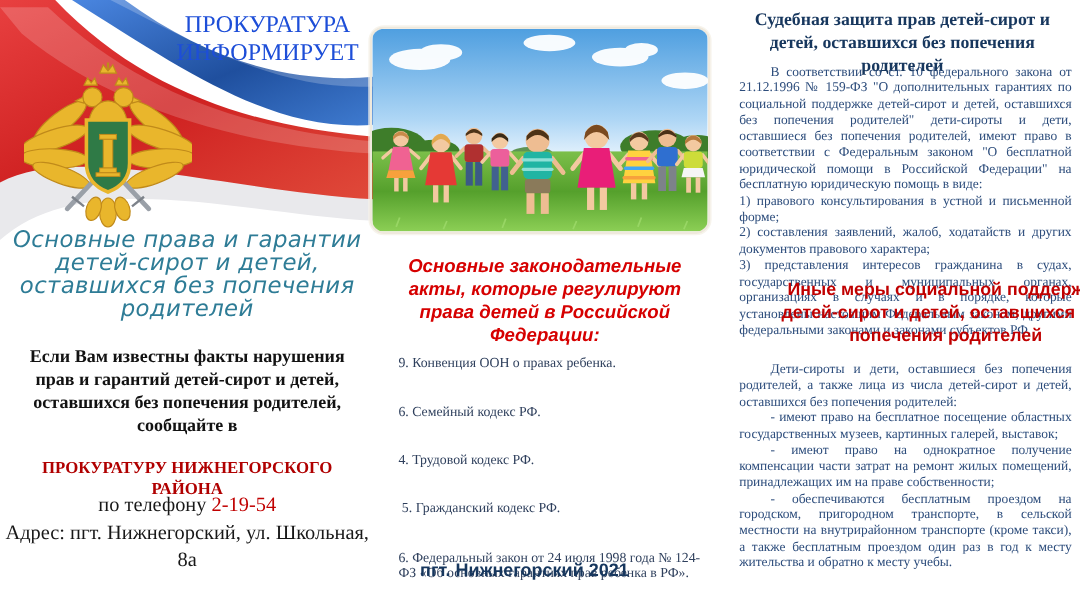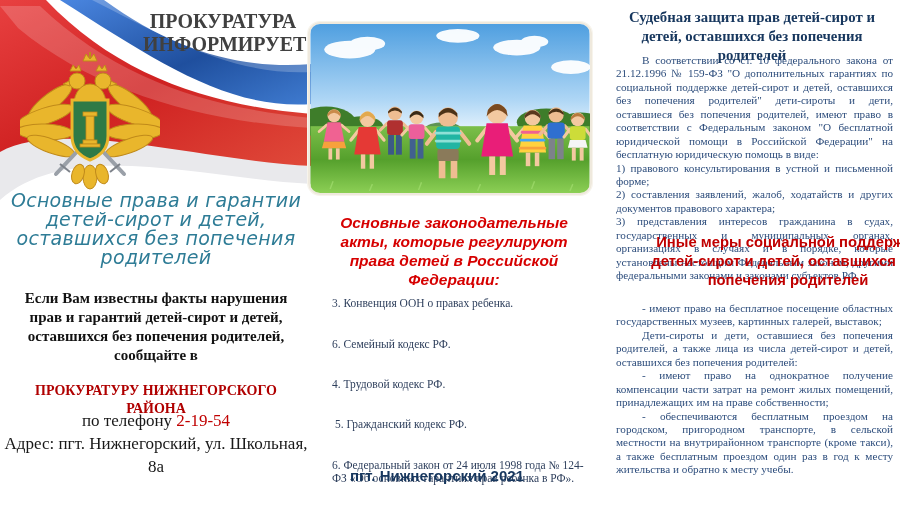--- a/index.html
+++ b/index.html
@@ -6,22 +6,22 @@
   html,body { background:#fff; }
   .page {
     position:relative; width:900px; height:506px; overflow:hidden;
     background:#fff; font-family:"Liberation Serif", serif;
   }
   
   .ribbon-svg { position:absolute; left:0; top:0; width:312px; height:215px; }
   .emblem-svg { position:absolute; left:20px; top:40px; width:140px; height:158px; }
   .masthead {
     position:absolute; left:143px; top:10px; width:160px;
-    font-family:"Liberation Serif", serif; font-weight:bold;
-    font-size:20px; line-height:1.15; color:#404040; text-align:center;
+    font-family:"Liberation Serif", serif; font-weight:normal;
+    font-size:20px; line-height:1.15; color:#1d4ed8; text-align:center;
   }
   .script-heading {
     position:absolute; left:8px; top:191px; width:296px;
     font-family:"DejaVu Sans", sans-serif; font-style:italic; font-weight:500;
     font-size:19px; line-height:1.0; color:#2e7c96; text-align:center;
     letter-spacing:0.3px;
   }
   .appeal {
     position:absolute; left:24px; top:289px; width:264px;
     font-weight:bold; font-size:15px; line-height:1.26; color:#121212;
@@ -295,21 +295,21 @@
 
       <g stroke="#9ed96a" stroke-width="1.5" opacity="0.8">
         <path d="M20,168 l3,-8 M60,170 l3,-7 M110,169 l3,-8 M170,170 l3,-7 M225,168 l3,-8 M264,170 l3,-7" fill="none"></path>
       </g>
     </svg>
   </div>
 
   <div class="mid-heading">Основные законодательные акты, которые регулируют права детей в Российской Федерации:</div>
 
   <div class="law-list">
-    <div class="law">3. Конвенция ООН о правах ребенка.</div>
+    <div class="law">9. Конвенция ООН о правах ребенка.</div>
     <div class="law">6. Семейный кодекс РФ.</div>
     <div class="law">4. Трудовой кодекс РФ.</div>
     <div class="law"> 5. Гражданский кодекс РФ.</div>
     <div class="law">6. Федеральный закон от 24 июля 1998 года № 124- ФЗ «Об основных гарантиях прав ребенка в РФ».</div>
     
     
     
   </div>
 
   <div class="mid-footer">пгт. Нижнегорский 2021</div>
@@ -319,19 +319,19 @@
   <div class="r-body1">
     <p class="ind">В соответствии со ст. 10 федерального закона от 21.12.1996 № 159-ФЗ "О дополнительных гарантиях по социальной поддержке детей-сирот и детей, оставшихся без попечения родителей" дети-сироты и дети, оставшиеся без попечения родителей, имеют право в соответствии с Федеральным законом "О бесплатной юридической помощи в Российской Федерации" на бесплатную юридическую помощь в виде:</p>
     <p>1) правового консультирования в устной и письменной форме;</p>
     <p>2) составления заявлений, жалоб, ходатайств и других документов правового характера;</p>
     <p>3) представления интересов гражданина в судах, государственных и муниципальных органах, организациях в случаях и в порядке, которые установлены настоящим Федеральным законом, другими федеральными законами и законами субъектов РФ.</p>
   </div>
 
   <div class="r-heading2">Иные меры социальной поддержки детей-сирот и детей, оставшихся без попечения родителей</div>
 
   <div class="r-body2">
+    <p>Дети-сироты и дети, оставшиеся без попечения родителей, а также лица из числа детей-сирот и детей, оставшихся без попечения родителей:</p>
     <p>- имеют право на бесплатное посещение областных государственных музеев, картинных галерей, выставок;</p>
-    <p>Дети-сироты и дети, оставшиеся без попечения родителей, а также лица из числа детей-сирот и детей, оставшихся без попечения родителей:</p>
     <p>- имеют право на однократное получение компенсации части затрат на ремонт жилых помещений, принадлежащих им на праве собственности;</p>
     <p>- обеспечиваются бесплатным проездом на городском, пригородном транспорте, в сельской местности на внутрирайонном транспорте (кроме такси), а также бесплатным проездом один раз в год к месту жительства и обратно к месту учебы.</p>
   </div>
 
 </div>
 
 </body></html>

